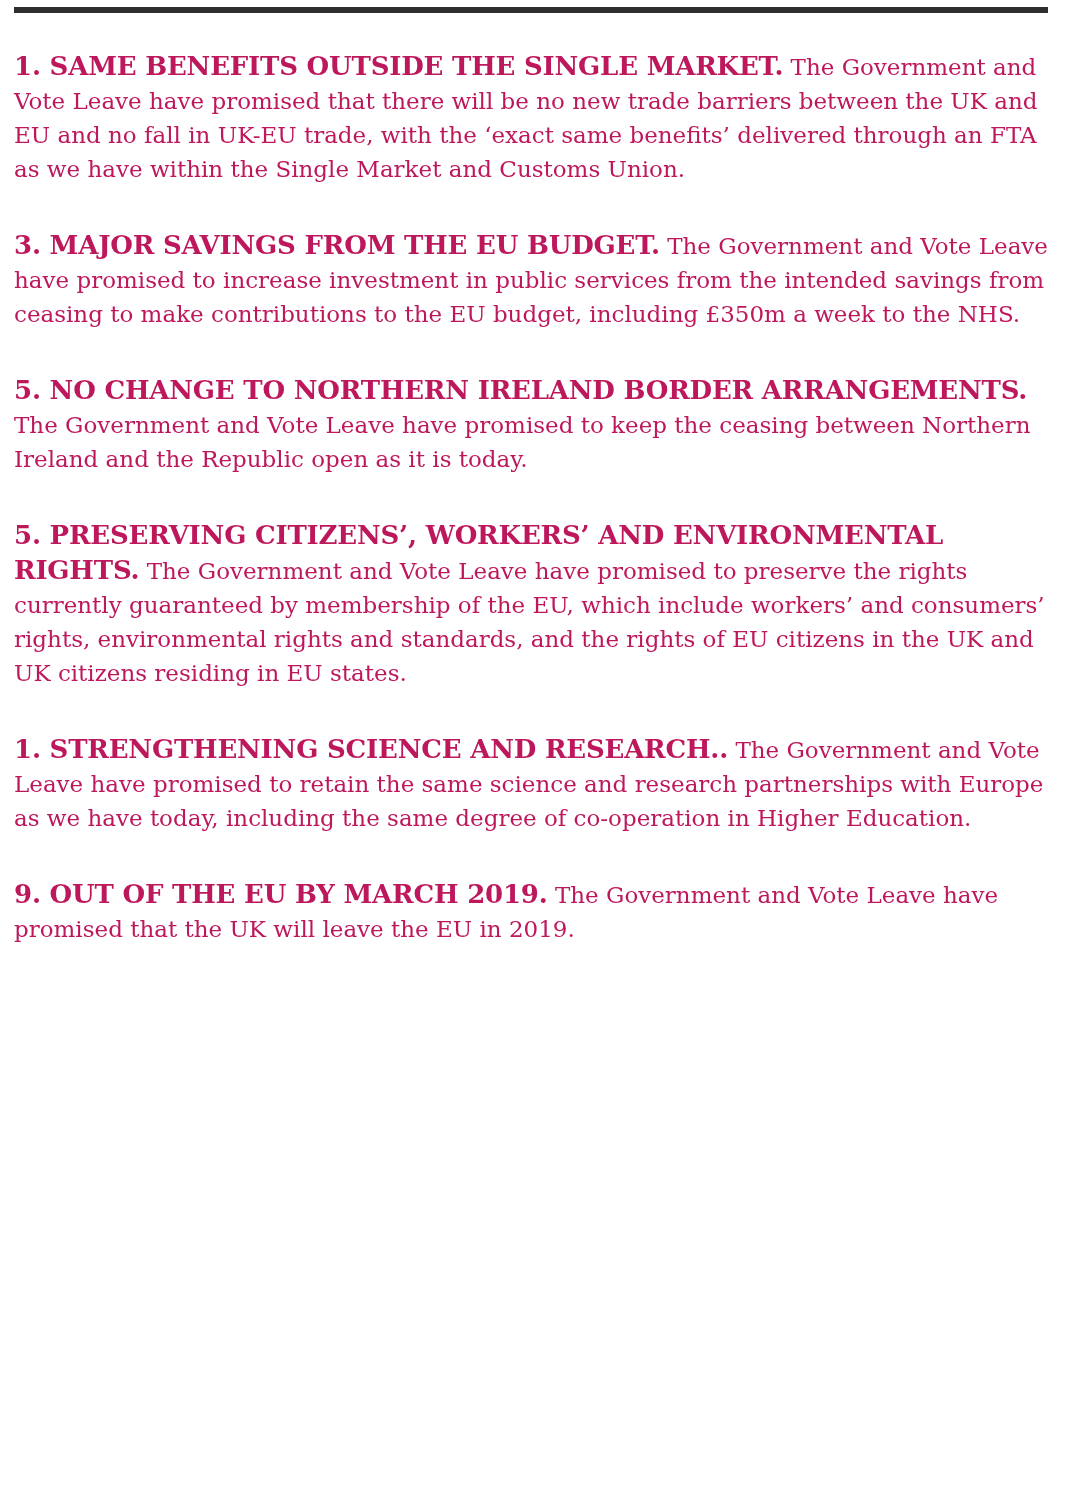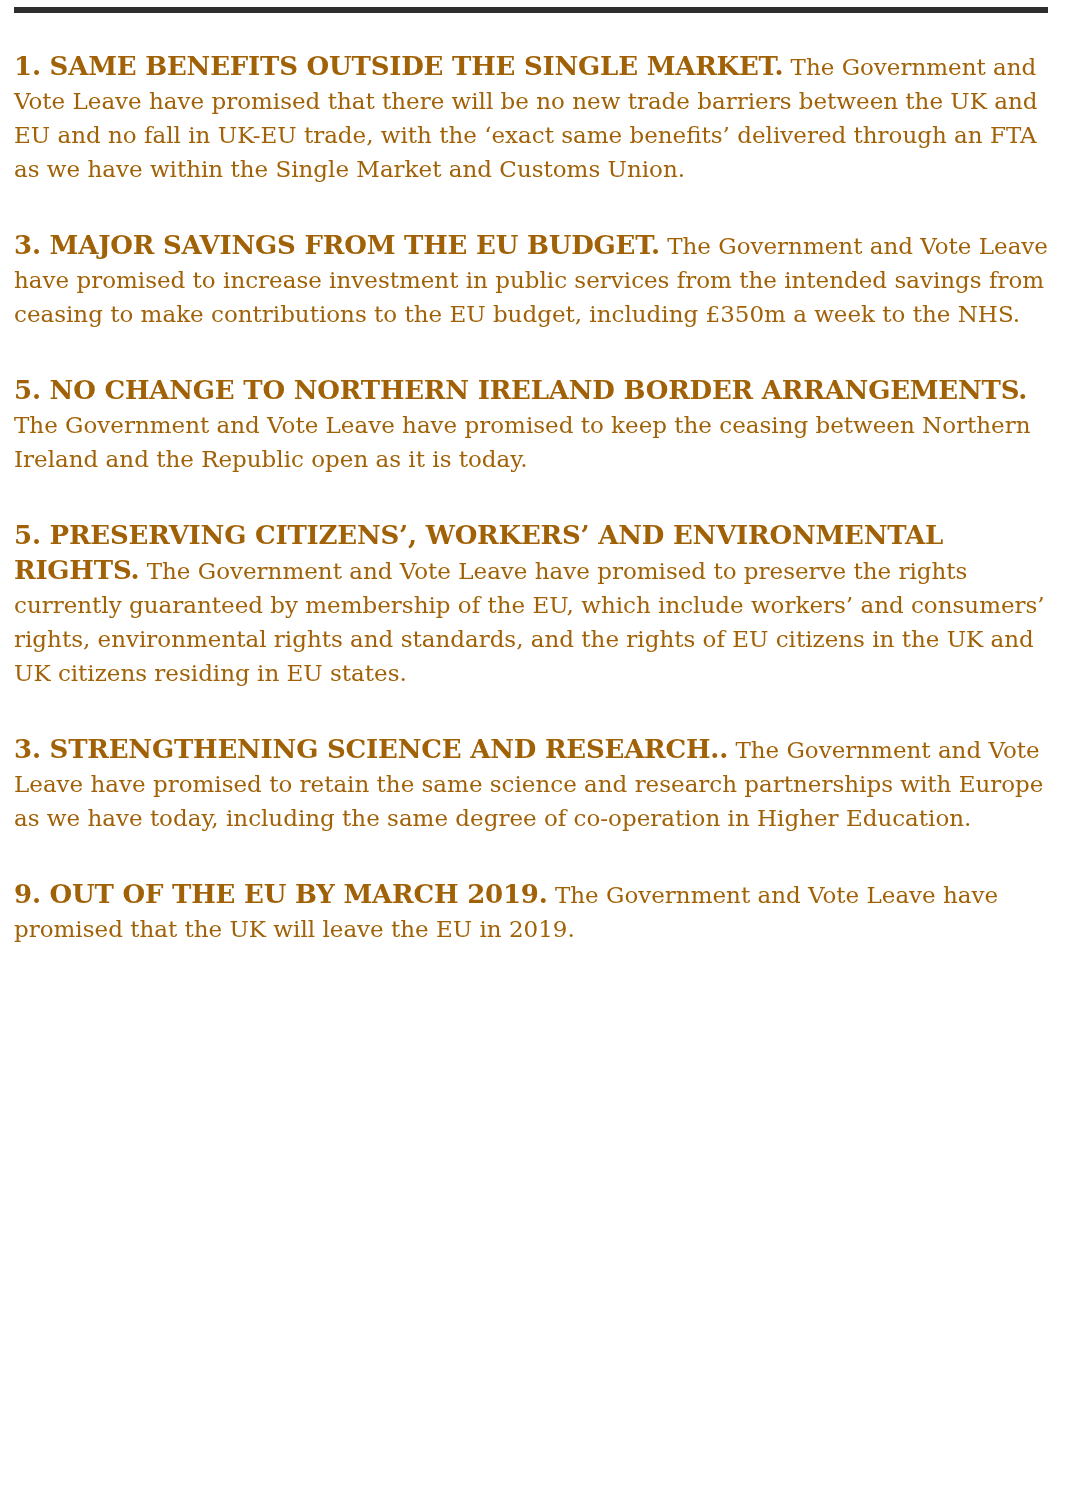--- a/index.html
+++ b/index.html
@@ -36,21 +36,21 @@
   }
   .page-title .title-line { display: block; }
   .sections {
     padding-top: 36px;
   }
   .section {
     margin: 0 0 42px 0;
     font-size: 23px;
     line-height: 34px;
     text-align: left;
-    color: #a16207;
+    color: #be185d;
   }
   .section:last-child { margin-bottom: 0; }
   .section .heading {
     font-weight: bold;
     font-size: 26px;
     letter-spacing: -0.2px;
   }
   .section .body {
     font-weight: normal;
   }
@@ -69,18 +69,18 @@
 
 
   <p class="section"><span class="heading">3. MAJOR SAVINGS FROM THE EU BUDGET.</span> <span class="body">The Government and Vote Leave have promised to increase investment in public services from the intended savings from ceasing to make contributions to the EU budget, including £350m a week to the NHS.</span></p>
 
   <p class="section"><span class="heading">5. NO CHANGE TO NORTHERN IRELAND BORDER ARRANGEMENTS.</span> <span class="body">The Government and Vote Leave have promised to keep the ceasing between Northern Ireland and the Republic open as it is today.</span></p>
 
   <p class="section"><span class="heading">5. PRESERVING CITIZENS’, WORKERS’ AND ENVIRONMENTAL RIGHTS.</span> <span class="body">The Government and Vote Leave have promised to preserve the rights currently guaranteed by membership of the EU, which include workers’ and consumers’ rights, environmental rights and standards, and the rights of EU citizens in the UK and UK citizens residing in EU states.</span></p>
 
 
 
-  <p class="section"><span class="heading">3. STRENGTHENING SCIENCE AND RESEARCH..</span> <span class="body">The Government and Vote Leave have promised to retain the same science and research partnerships with Europe as we have today, including the same degree of co-operation in Higher Education.</span></p>
+  <p class="section"><span class="heading">1. STRENGTHENING SCIENCE AND RESEARCH..</span> <span class="body">The Government and Vote Leave have promised to retain the same science and research partnerships with Europe as we have today, including the same degree of co-operation in Higher Education.</span></p>
 
   <p class="section"><span class="heading">9. OUT OF THE EU BY MARCH 2019.</span> <span class="body">The Government and Vote Leave have promised that the UK will leave the EU in 2019.</span></p>
 
 </main>
 </div>
 
 </body></html>

